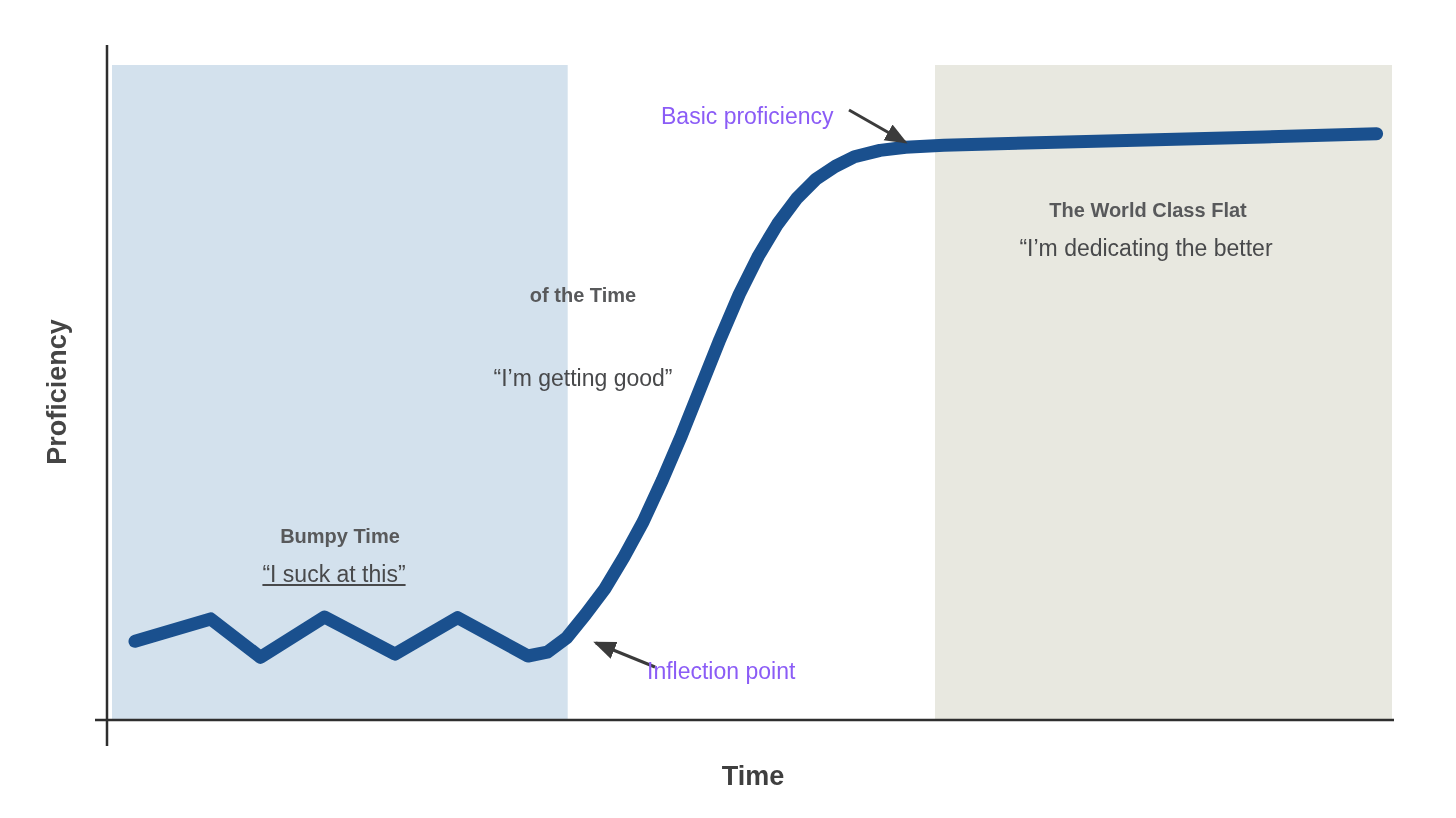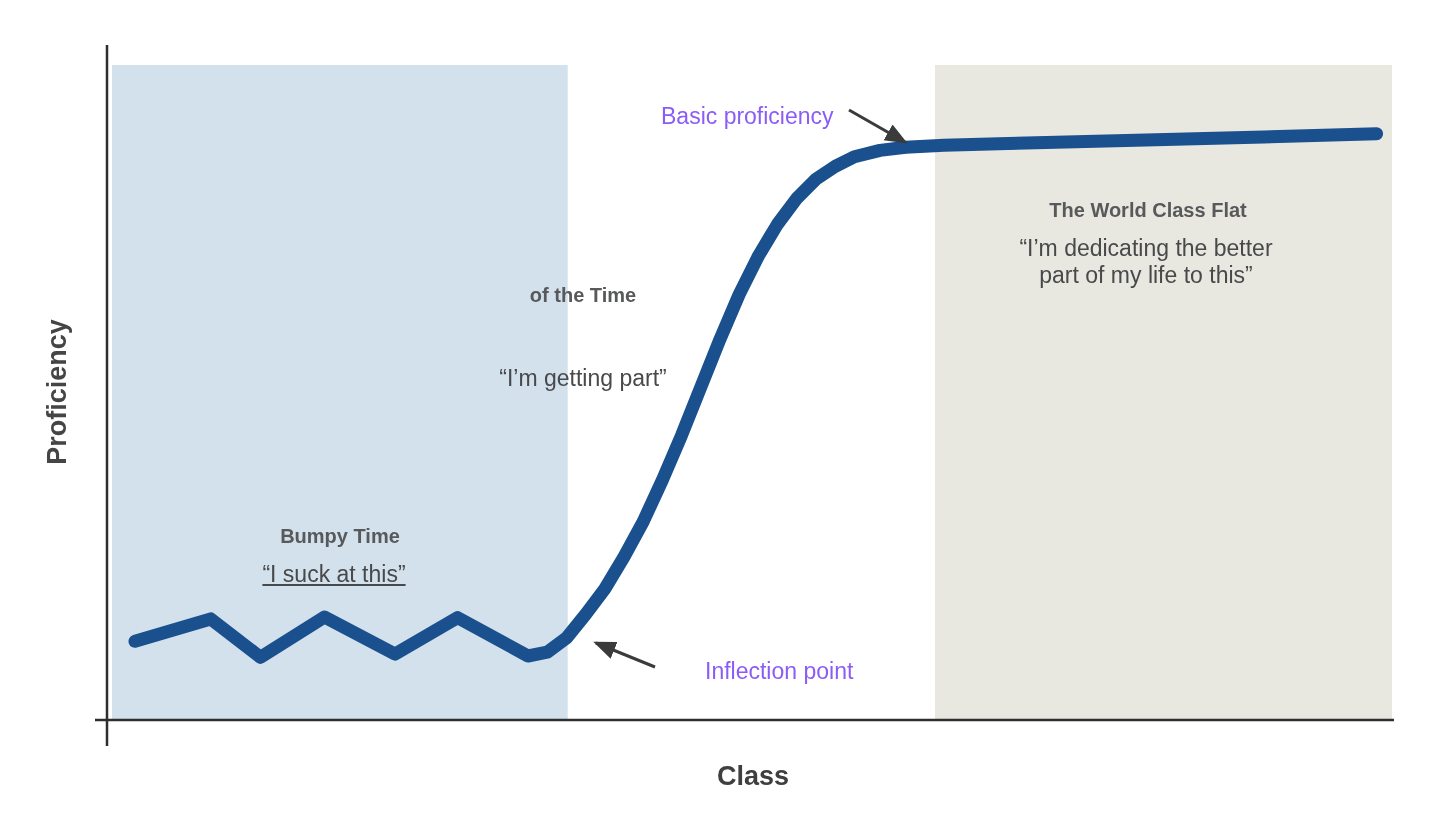--- a/index.html
+++ b/index.html
@@ -83,32 +83,31 @@
         <path d="M135.0 641.3 L210.6 618.9 L260.5 657.3 L324.5 617.0 L394.9 654.1 L457.6 617.6 L528.0 656.0 L547.2 652.2 L566.4 638.1 L585.6 614.4 L604.8 588.8 L624.0 556.8 L643.2 521.6 L662.4 480.0 L681.6 435.2 L700.8 387.2 L720.0 339.2 L739.2 294.4 L758.4 256.0 L777.6 224.0 L796.8 198.4 L816.0 179.2 L835.2 166.4 L854.4 156.8 L880.0 150.4 L905.6 147.2 L944.0 145.3 L1008.0 143.4 L1136.0 140.2 L1264.0 137.0 L1376.6 133.8" fill="none" stroke="#1a508e" stroke-width="13" stroke-linecap="round" stroke-linejoin="round"></path>
       </g>
 
     <g id="arrows">
       <line x1="849" y1="110" x2="905" y2="142" stroke="#3b3b3b" stroke-width="3" marker-end="url(#arrowhead)"></line>
       <line x1="655" y1="667" x2="596" y2="643" stroke="#3b3b3b" stroke-width="3" marker-end="url(#arrowhead)"></line>
     </g>
   </svg>
 
   <div class="ylabel">Proficiency</div>
-  <div class="xlabel">Class</div>
+  <div class="xlabel">Time</div>
 
   <div class="lbl section-title" style="left: 340px; top: 515px;">Bumpy Time</div>
   <div class="lbl quote" style="left: 334px; top: 561px; text-decoration: underline;">“I suck at this”</div>
 
   <div class="lbl section-title" style="left: 583px; top: 274px;">
     <div>of the Time</div>
   </div>
-  <div class="lbl quote" style="left: 583px; top: 365px;">“I’m getting part”</div>
+  <div class="lbl quote" style="left: 583px; top: 365px;">“I’m getting good”</div>
 
   <div class="lbl section-title" style="left: 1148px; top: 189px;">The World Class Flat</div>
   <div class="lbl quote" style="left: 1146px; top: 219px; margin-top: 16px;">
     <div>“I’m dedicating the better</div>
-    <div>part of my life to this”</div>
   </div>
 
   <div class="lbl annot" style="left: 661px; top: 103px;">Basic proficiency</div>
-  <div class="lbl annot" style="left: 705px; top: 658px;">Inflection point</div>
+  <div class="lbl annot" style="left: 647px; top: 658px;">Inflection point</div>
 
 </div>
 
 </body></html>

